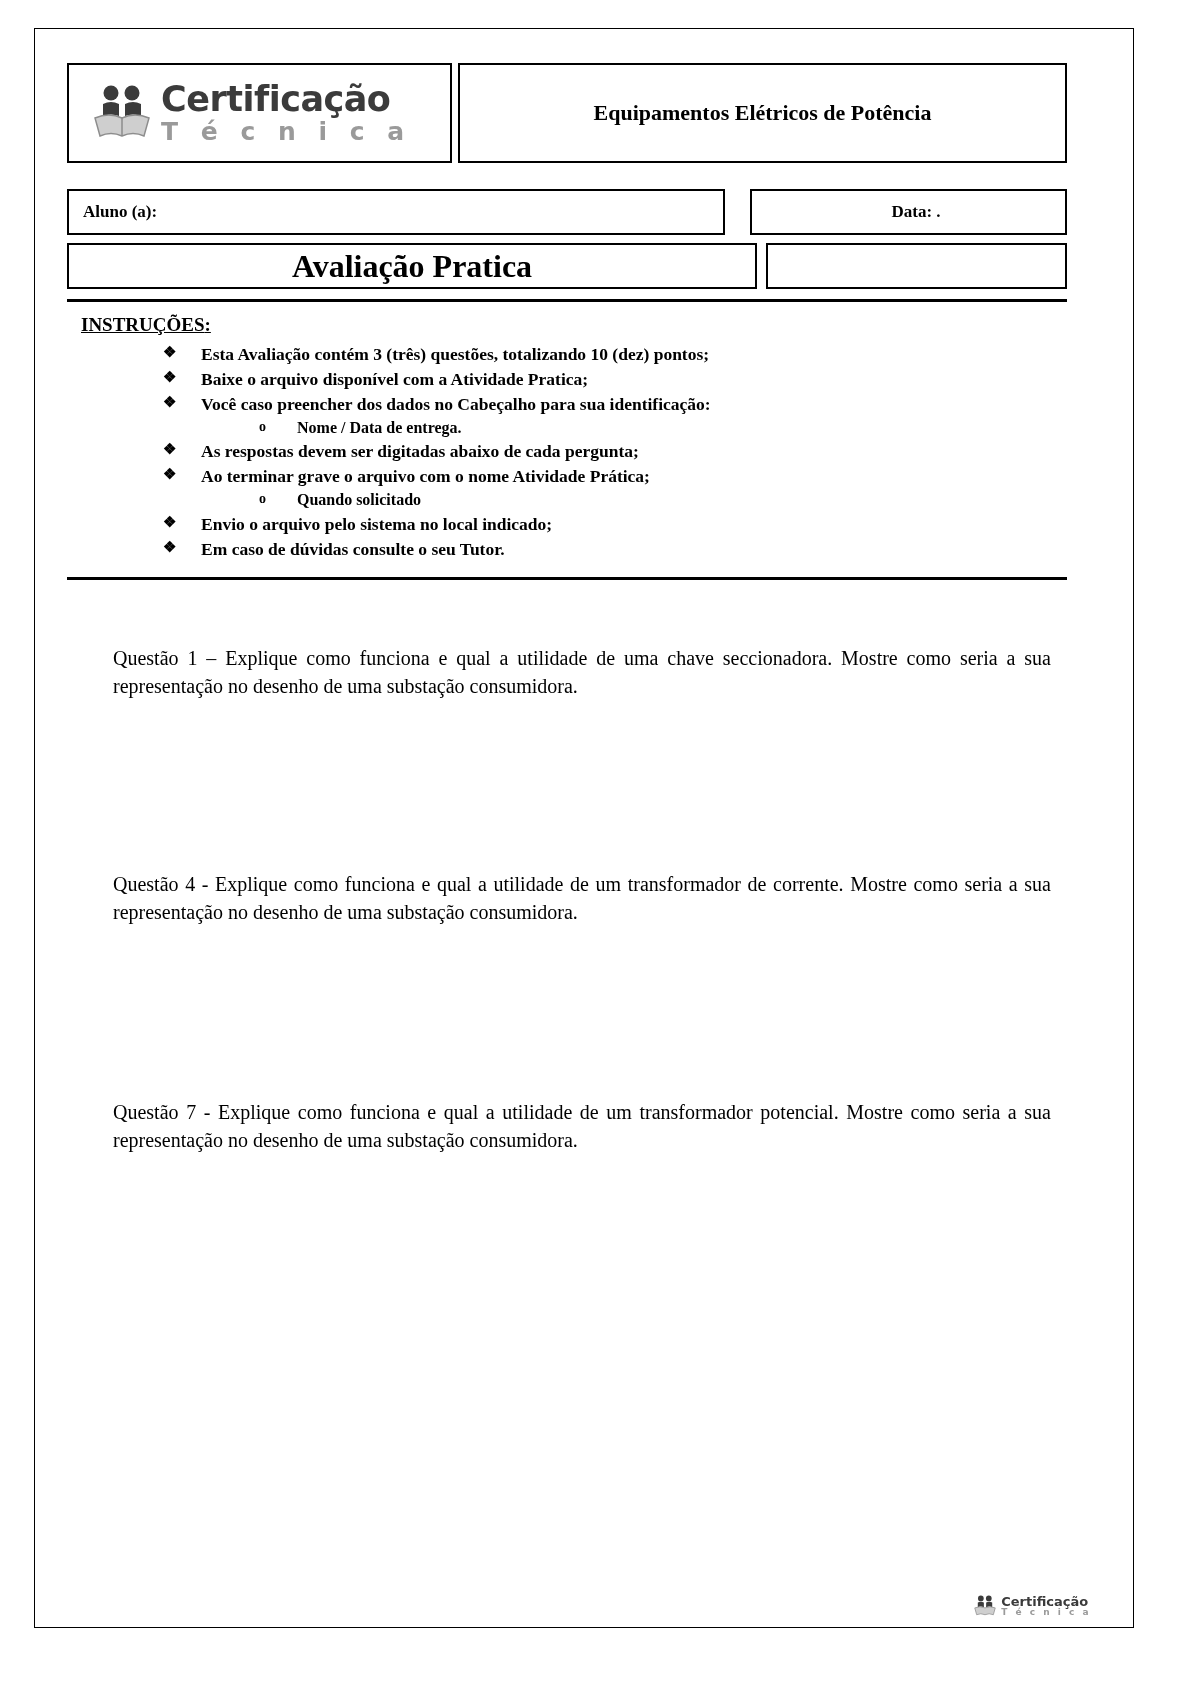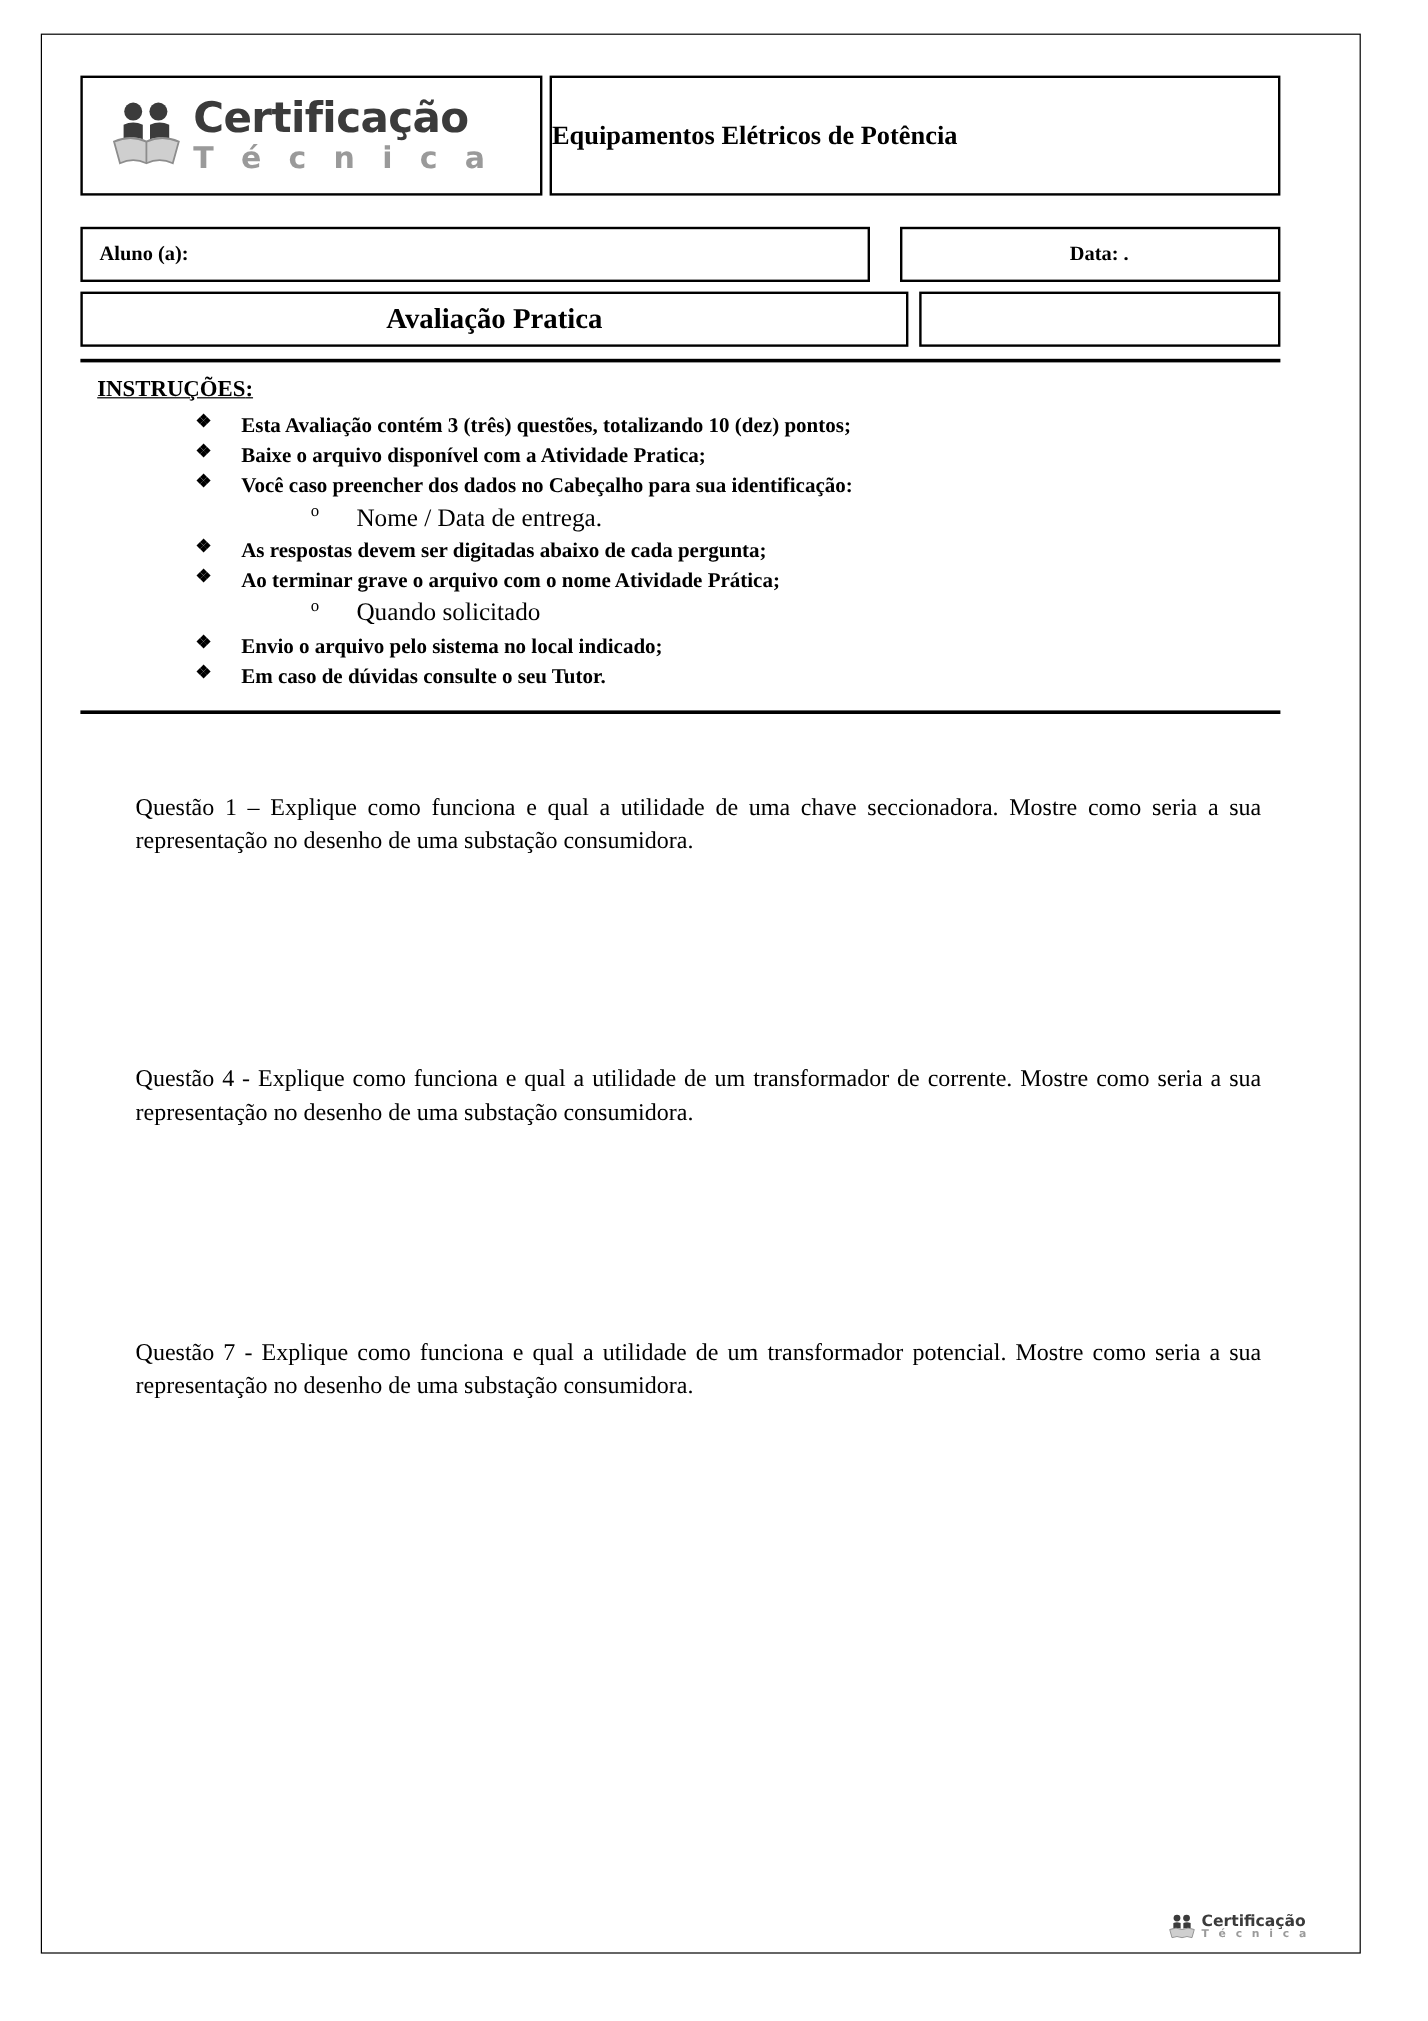--- a/index.html
+++ b/index.html
@@ -74,20 +74,21 @@
     letter-spacing: 7px;
     margin-top: 2px;
   }
   .title-cell {
     flex: 1;
     margin-left: 6px;
     border: 2px solid #000000;
     box-sizing: border-box;
     display: flex;
     align-items: center;
+    justify-content: center;
   }
   .title-cell span {
     font-size: 22px;
     font-weight: bold;
   }
 
   
   .row2 {
     display: flex;
     margin-top: 26px;
@@ -120,21 +121,21 @@
     margin-top: 8px;
     height: 46px;
   }
   .aval-cell {
     width: 690px;
     border: 2px solid #000000;
     box-sizing: border-box;
     display: flex;
     align-items: center;
     justify-content: center;
-    font-size: 24px;
+    font-size: 32px;
     font-weight: bold;
   }
   .blank-cell {
     flex: 1;
     margin-left: 9px;
     border: 2px solid #000000;
     box-sizing: border-box;
   }
 
   
@@ -167,22 +168,22 @@
     left: 0;
     top: 0;
     font-size: 15px;
   }
   ul.sub {
     list-style: none;
     margin: 0 0 0 58px;
     padding: 0;
   }
   ul.sub > li {
-    font-size: 21px;
-    font-weight: normal;
+    font-size: 16px;
+    font-weight: bold;
     line-height: 1.42;
     position: relative;
     padding-left: 38px;
   }
   ul.sub > li::before {
     content: "o";
     position: absolute;
     left: 0;
     top: 0;
     font-size: 14px;

